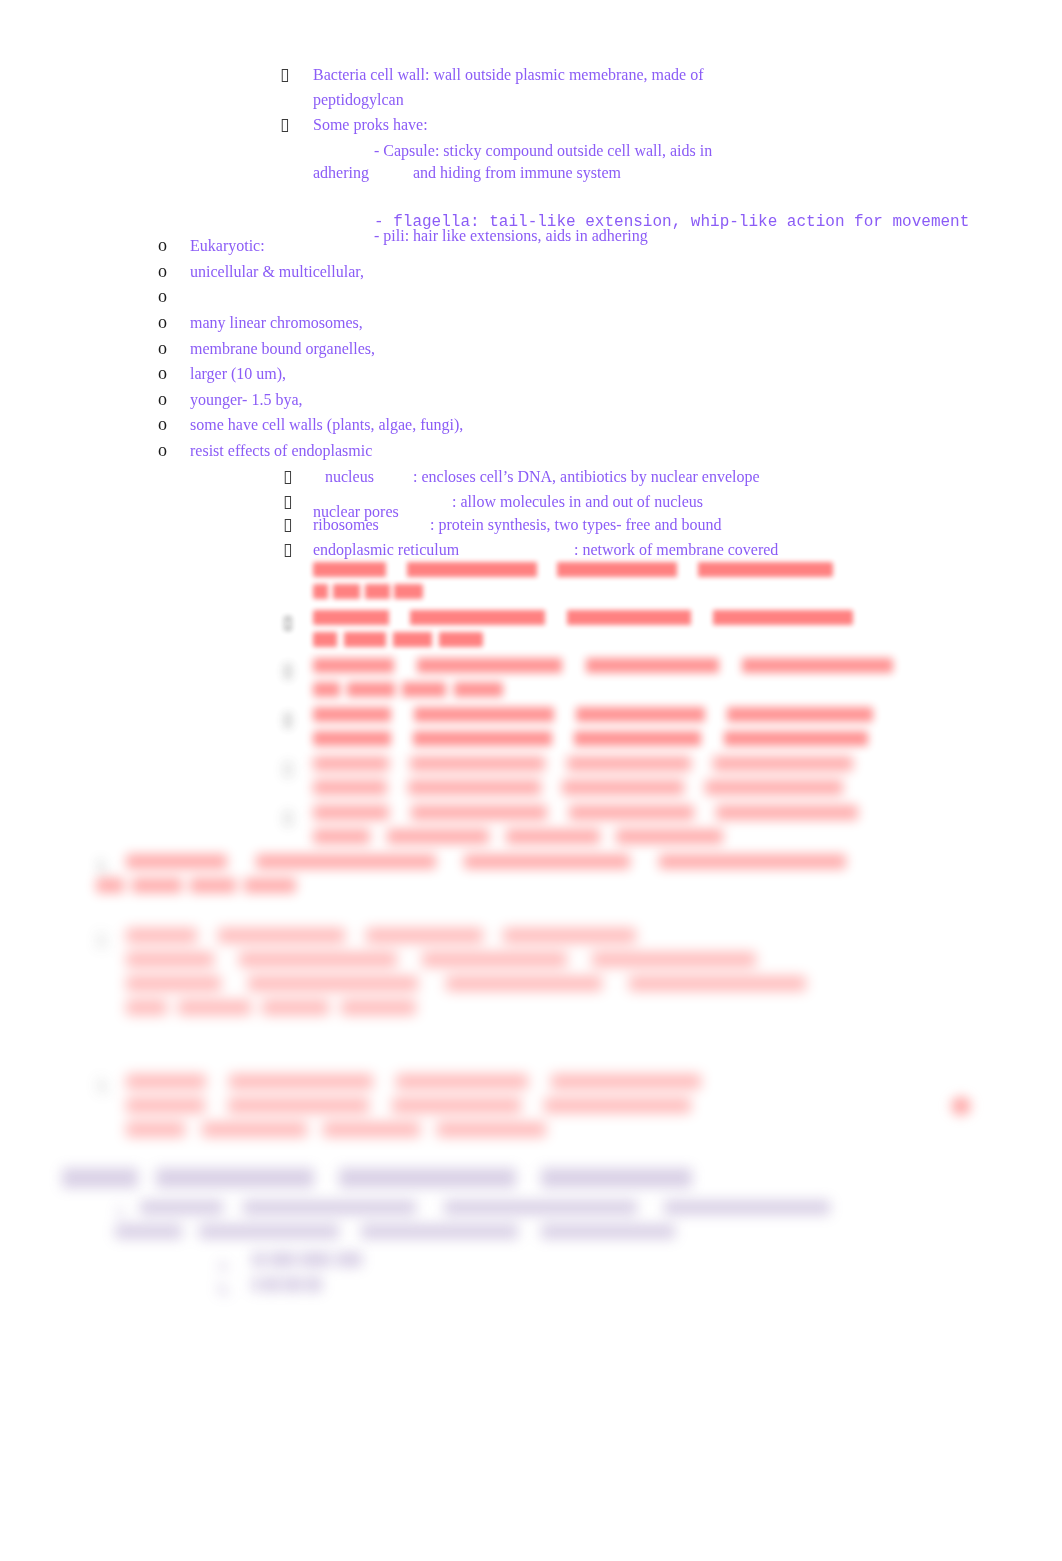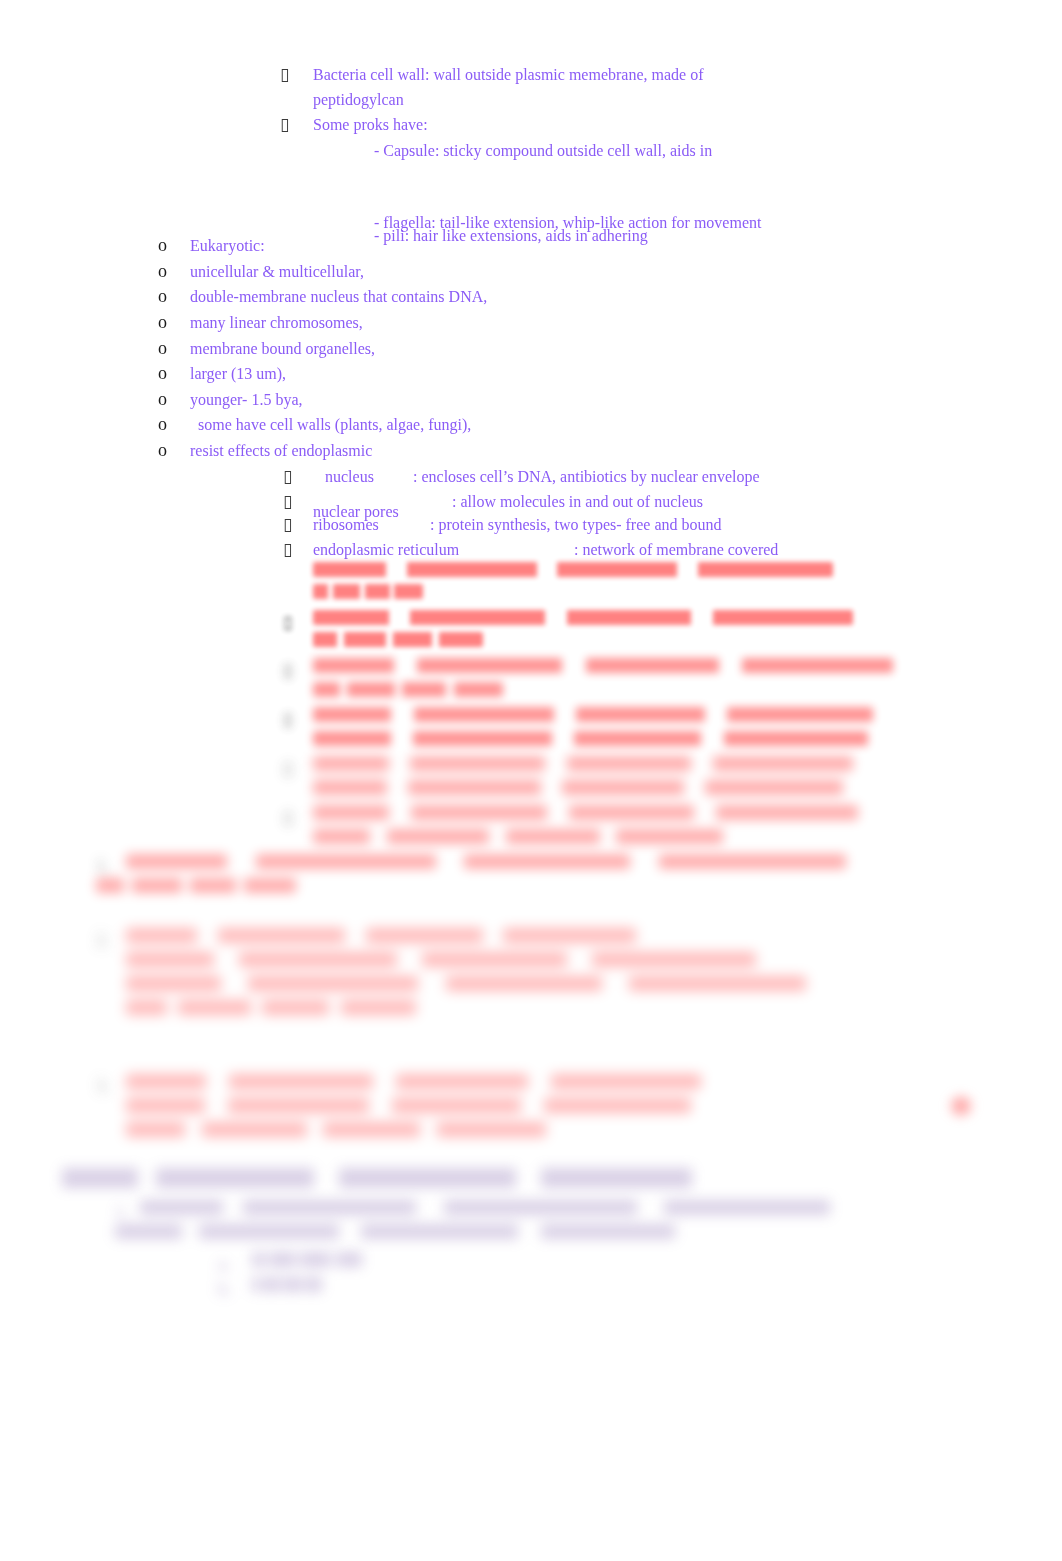--- a/index.html
+++ b/index.html
@@ -78,46 +78,46 @@
 <div class="page">
 
   <span class="bullet-tofu" style="left:280px; top:62px;">▯</span>
   <div class="row" style="left:313px; top:62px;">Bacteria cell wall: wall outside plasmic memebrane, made of</div>
   <div class="row" style="left:313px; top:87px;">peptidogylcan</div>
 
   <span class="bullet-tofu" style="left:280px; top:112px;">▯</span>
   <div class="row" style="left:313px; top:112px;">Some proks have:</div>
 
   <div class="row" style="left:374px; top:138px;">- Capsule: sticky compound outside cell wall, aids in</div>
+  <div class="row" style="left:313px; top:160px;">adhering           and hiding from immune system</div>
   <div class="row" style="left:374px; top:185px;margin-top:38px;">- pili: hair like extensions, aids in adhering</div>
-  <div class="row" style="left:374px; top:210px;">- flagella: tail-like extension, whip-like action for movement</div>
+  <div class="row" style="left:374px; top:210px;font-family:Liberation Mono, monospace;">- flagella: tail-like extension, whip-like action for movement</div>
 
   <span class="bullet-o" style="left:158px; top:233px;">o</span>
   <div class="row" style="left:190px; top:233px;font-family:Liberation Serif, serif;">Eukaryotic:</div>
 
   <span class="bullet-o" style="left:158px; top:259px;">o</span>
   <div class="row" style="left:190px; top:259px;">unicellular &amp; multicellular,</div>
 
   <span class="bullet-o" style="left:158px; top:284px;">o</span>
-  <div class="row" style="left:190px; top:284px;">double-membrane nucleus that contains DNA,</div>
 
   <span class="bullet-o" style="left:158px; top:310px;">o</span>
   <div class="row" style="left:190px; top:310px;">many linear chromosomes,</div>
 
   <span class="bullet-o" style="left:158px; top:336px;">o</span>
   <div class="row" style="left:190px; top:336px;">membrane bound organelles,</div>
 
   <span class="bullet-o" style="left:158px; top:361px;">o</span>
-  <div class="row" style="left:190px; top:361px;">larger (13 um),</div>
+  <div class="row" style="left:190px; top:361px;">larger (10 um),</div>
 
   <span class="bullet-o" style="left:158px; top:387px;">o</span>
   <div class="row" style="left:190px; top:387px;">younger- 1.5 bya,</div>
 
   <span class="bullet-o" style="left:158px; top:412px;">o</span>
-  <div class="row" style="left:190px; top:412px;margin-left:8px;">some have cell walls (plants, algae, fungi),</div>
+  <div class="row" style="left:190px; top:412px;">some have cell walls (plants, algae, fungi),</div>
 
   <span class="bullet-o" style="left:158px; top:438px;">o</span>
   <div class="row" style="left:190px; top:438px;">resist effects of endoplasmic</div>
 
   <span class="bullet-tofu" style="left:283px; top:464px;">▯</span>
   <div class="row" style="left:313px; top:464px;margin-left:12px;">nucleus</div>
   <div class="row" style="left:413px; top:464px;">: encloses cell’s DNA, antibiotics by nuclear envelope</div>
 
   <span class="bullet-tofu" style="left:283px; top:489px;">▯</span>
   <div class="row" style="left:313px; top:499px;font-family:Liberation Serif, serif;">nuclear pores</div>

